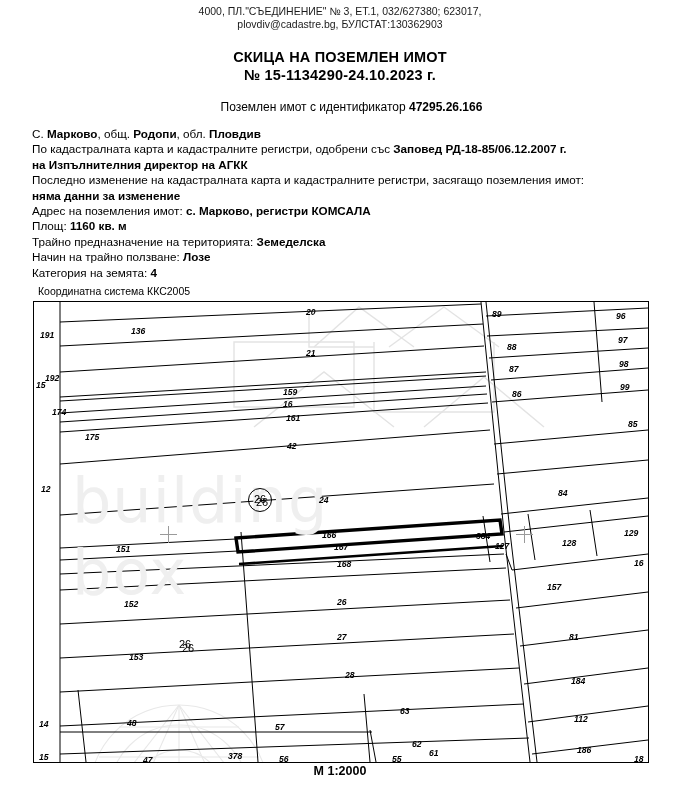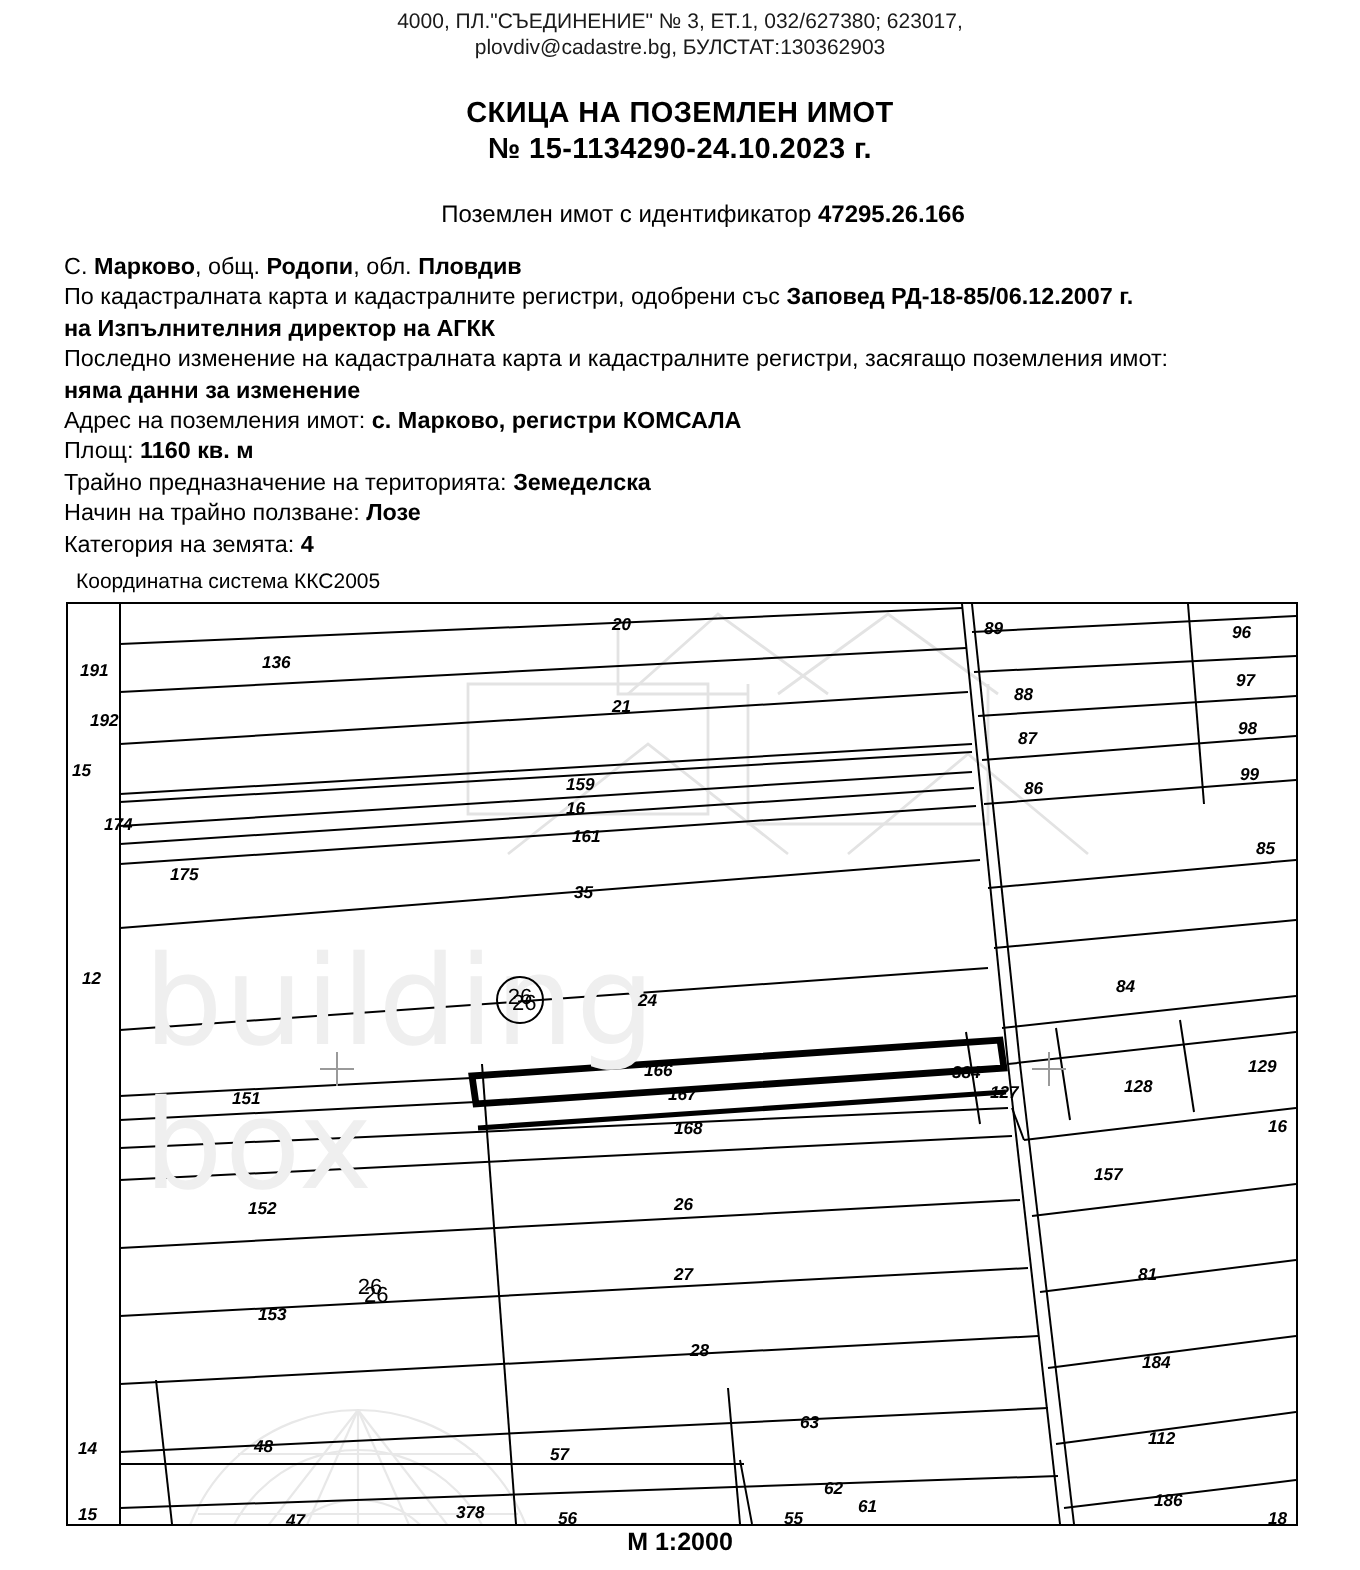--- a/index.html
+++ b/index.html
@@ -287,32 +287,32 @@
 
     <div id="parcel-labels">
         <div class="plabel" style="left: 97px; top: 5px; margin-top: 19px;">136</div>
         <div class="plabel" style="left: 272px; top: 5px;">20</div>
         <div class="plabel" style="left: 458px; top: 7px;">89</div>
         <div class="plabel" style="left: 582px; top: 9px;">96</div>
         <div class="plabel" style="left: 6px; top: 28px;">191</div>
         <div class="plabel" style="left: 272px; top: 46px;">21</div>
         <div class="plabel" style="left: 473px; top: 40px;">88</div>
         <div class="plabel" style="left: 584px; top: 33px;">97</div>
-        <div class="plabel" style="left: 11px; top: 53px;">192</div>
+        <div class="plabel" style="left: 11px; top: 71px;">192</div>
         <div class="plabel" style="left: 475px; top: 62px;">87</div>
         <div class="plabel" style="left: 585px; top: 57px;">98</div>
         <div class="plabel" style="left: 2px; top: 78px;">15</div>
         <div class="plabel" style="left: 249px; top: 85px;">159</div>
         <div class="plabel" style="left: 478px; top: 87px;">86</div>
         <div class="plabel" style="left: 586px; top: 80px;">99</div>
         <div class="plabel" style="left: 249px; top: 97px;">16</div>
         <div class="plabel" style="left: 18px; top: 105px;">174</div>
         <div class="plabel" style="left: 252px; top: 111px;">161</div>
         <div class="plabel" style="left: 51px; top: 130px;">175</div>
-        <div class="plabel" style="left: 253px; top: 139px;">35</div>
+        <div class="plabel" style="left: 253px; top: 139px;">42</div>
         <div class="plabel" style="left: 594px; top: 117px;">85</div>
         <div class="plabel" style="left: 7px; top: 182px;">12</div>
         <div class="plabel" style="left: 285px; top: 193px;">24</div>
         <div class="plabel" style="left: 524px; top: 186px;">84</div>
         <div class="plabel" style="left: 288px; top: 228px;">166</div>
         <div class="plabel" style="left: 442px; top: 229px;">384</div>
         <div class="plabel" style="left: 82px; top: 242px;">151</div>
         <div class="plabel" style="left: 300px; top: 240px;">167</div>
         <div class="plabel" style="left: 461px; top: 239px;">127</div>
         <div class="plabel" style="left: 528px; top: 236px;">128</div>

